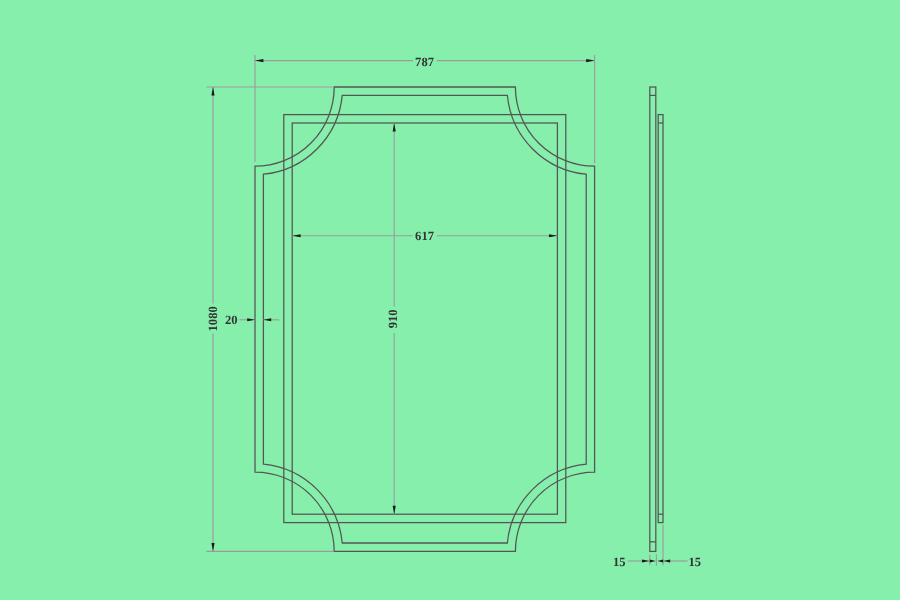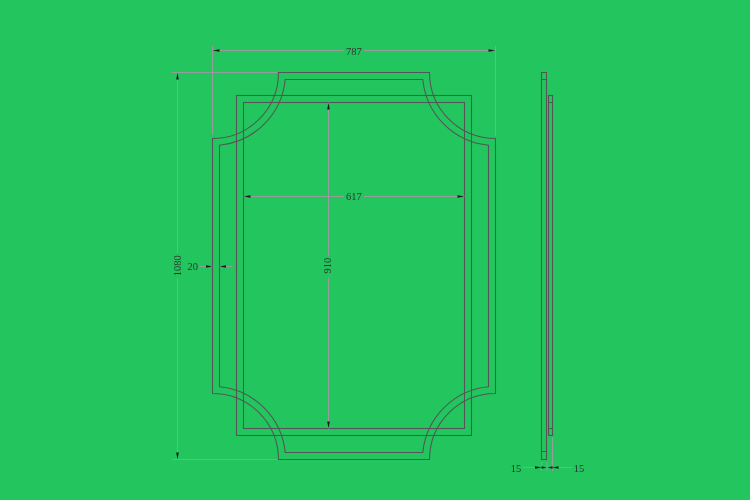--- a/index.html
+++ b/index.html
@@ -1,16 +1,16 @@
 <!DOCTYPE html>
 <html><head>
 <meta charset="utf-8">
 <style>
   html,body{margin:0;padding:0;background:#ffffff;}
-  .page{width:750px;height:500px;position:relative;background:#22c55e;overflow:hidden;}
+  .page{width:750px;height:500px;position:relative;background:#86efac;overflow:hidden;font-weight:bold;}
   svg{position:absolute;left:0;top:0;}
   text{font-family:"Liberation Serif",serif;font-size:10.5px;fill:#333;}
 </style>
 </head>
 <body>
 <div class="page">
 <svg width="750" height="500" viewBox="0 0 750 500">
   <g fill="none" stroke="#555555" stroke-width="1.05">
 
     <path d="M 278.5 72.5 H 429.5 A 66 66 0 0 0 495.5 138.5 V 393.5 A 66 66 0 0 0 429.5 459.5 H 278.5 A 66 66 0 0 0 212.5 393.5 V 138.5 A 66 66 0 0 0 278.5 72.5 Z"></path>

